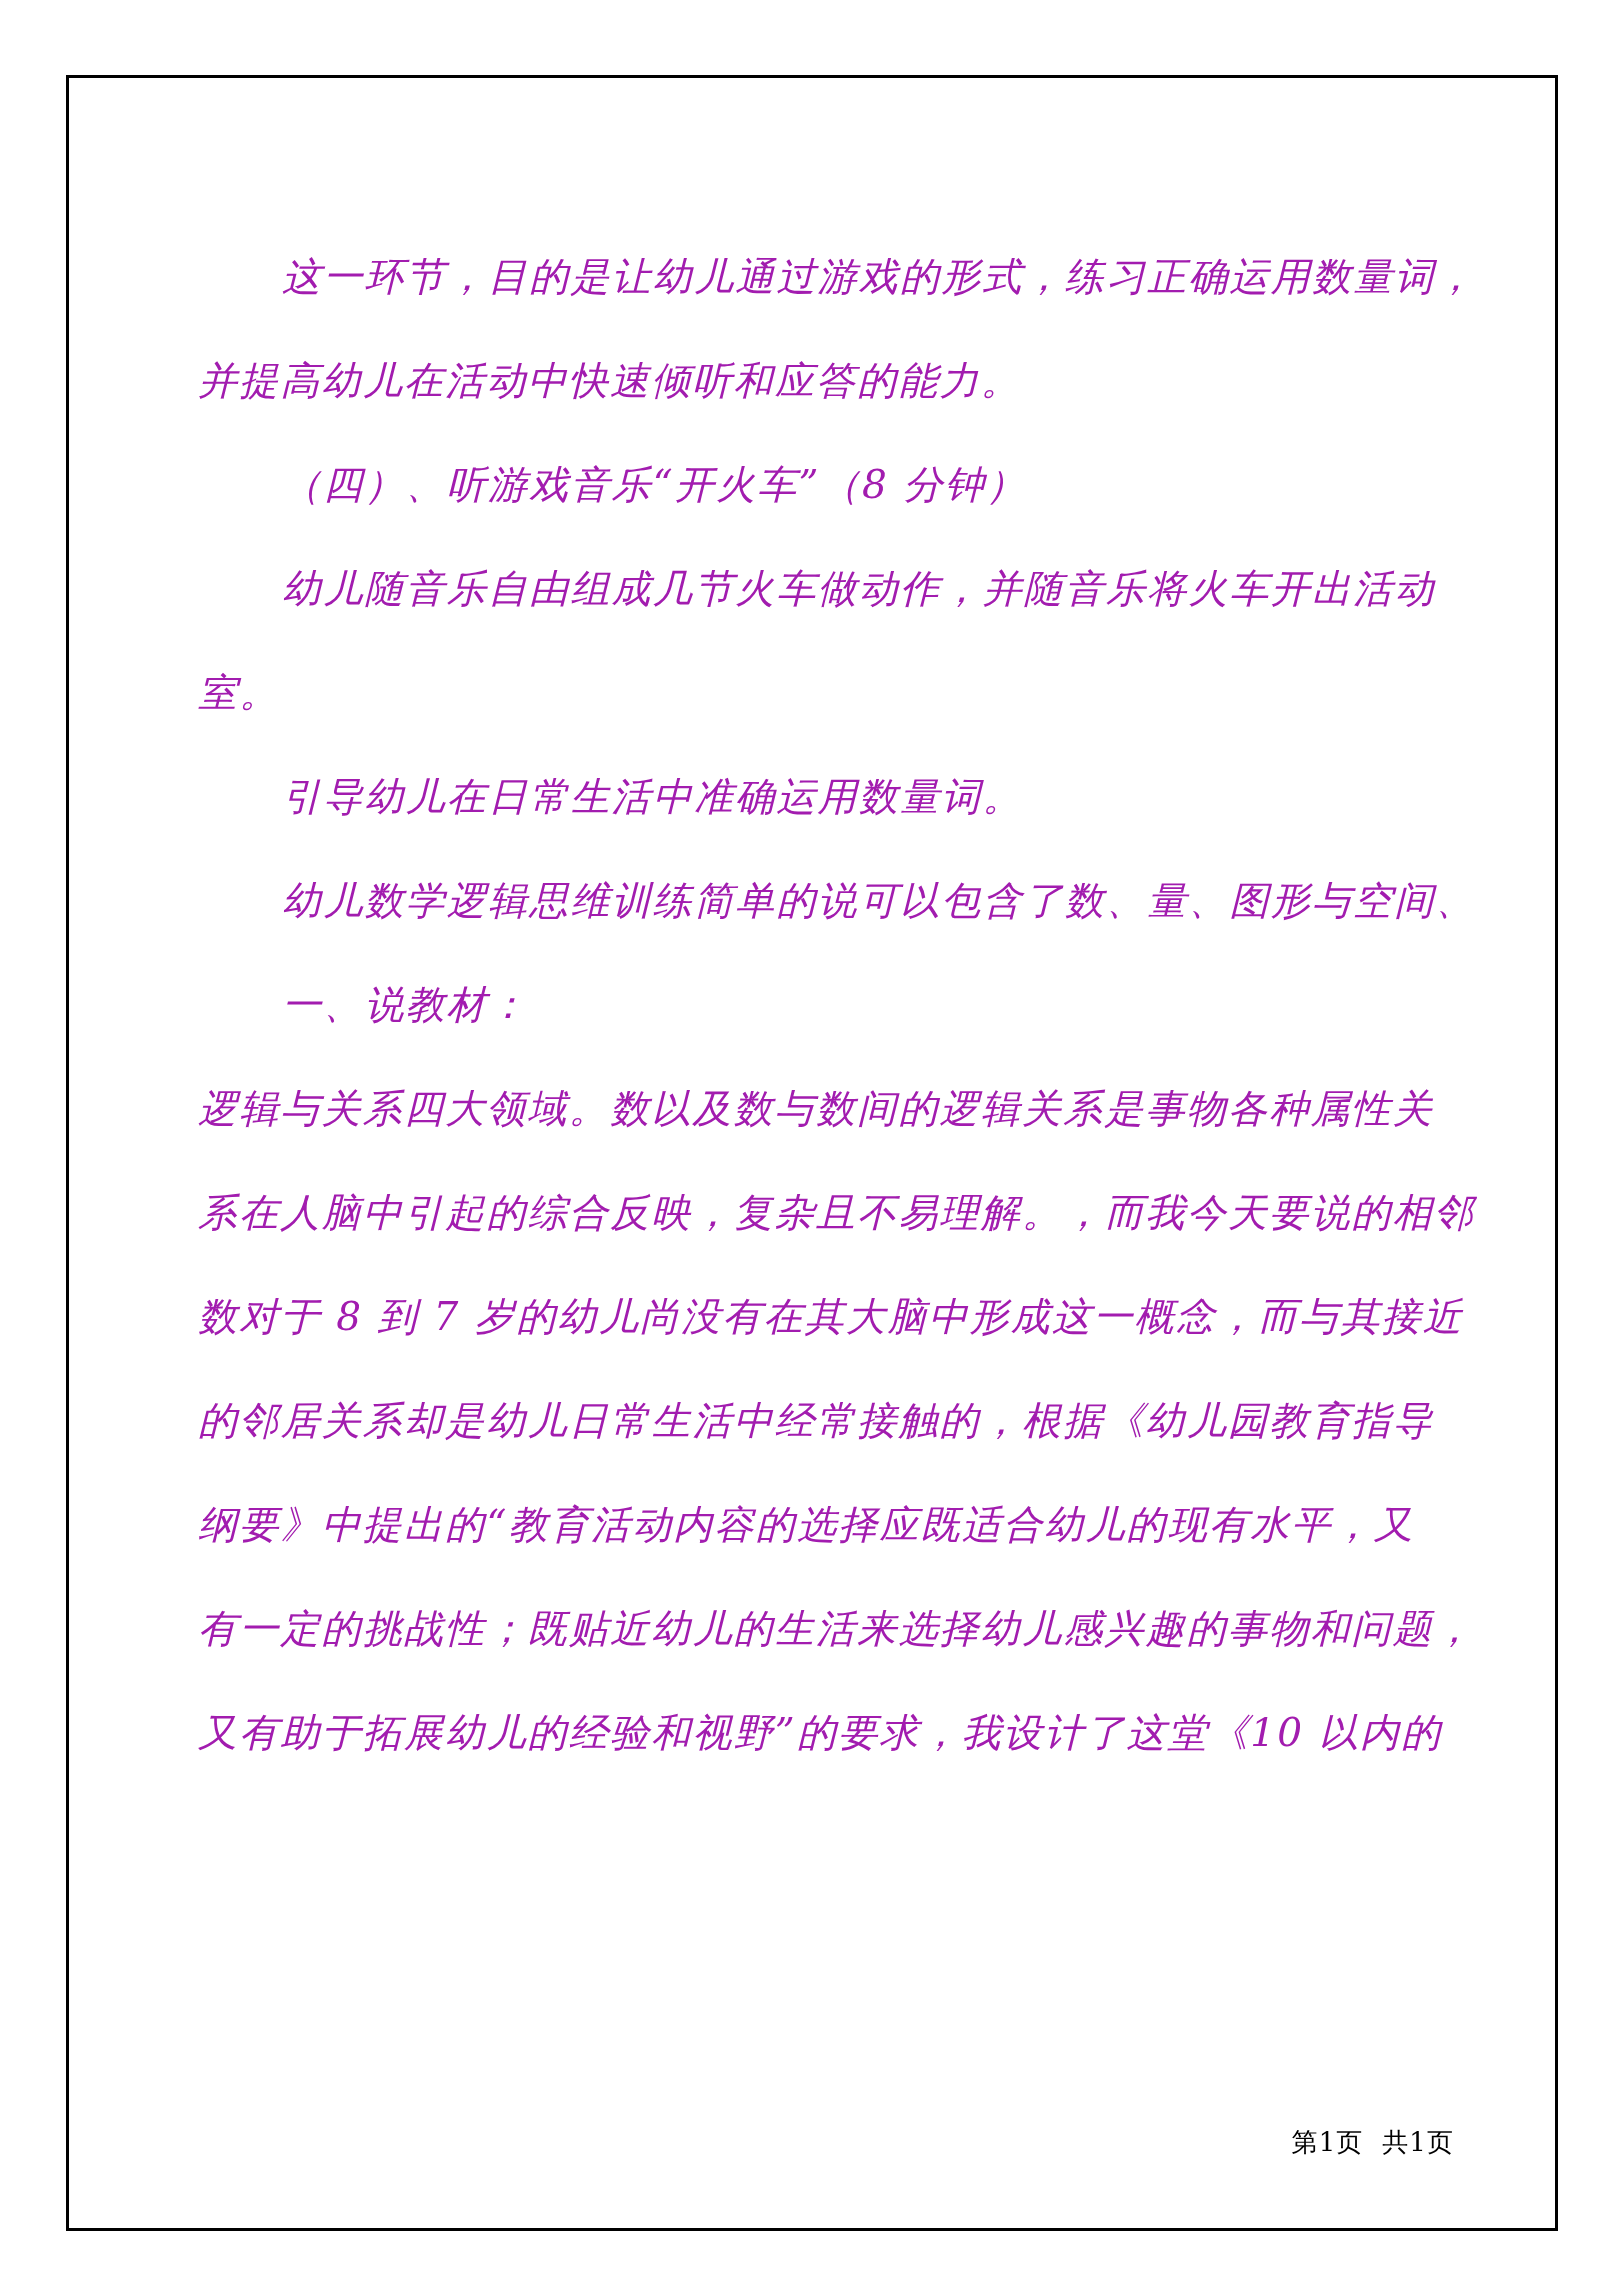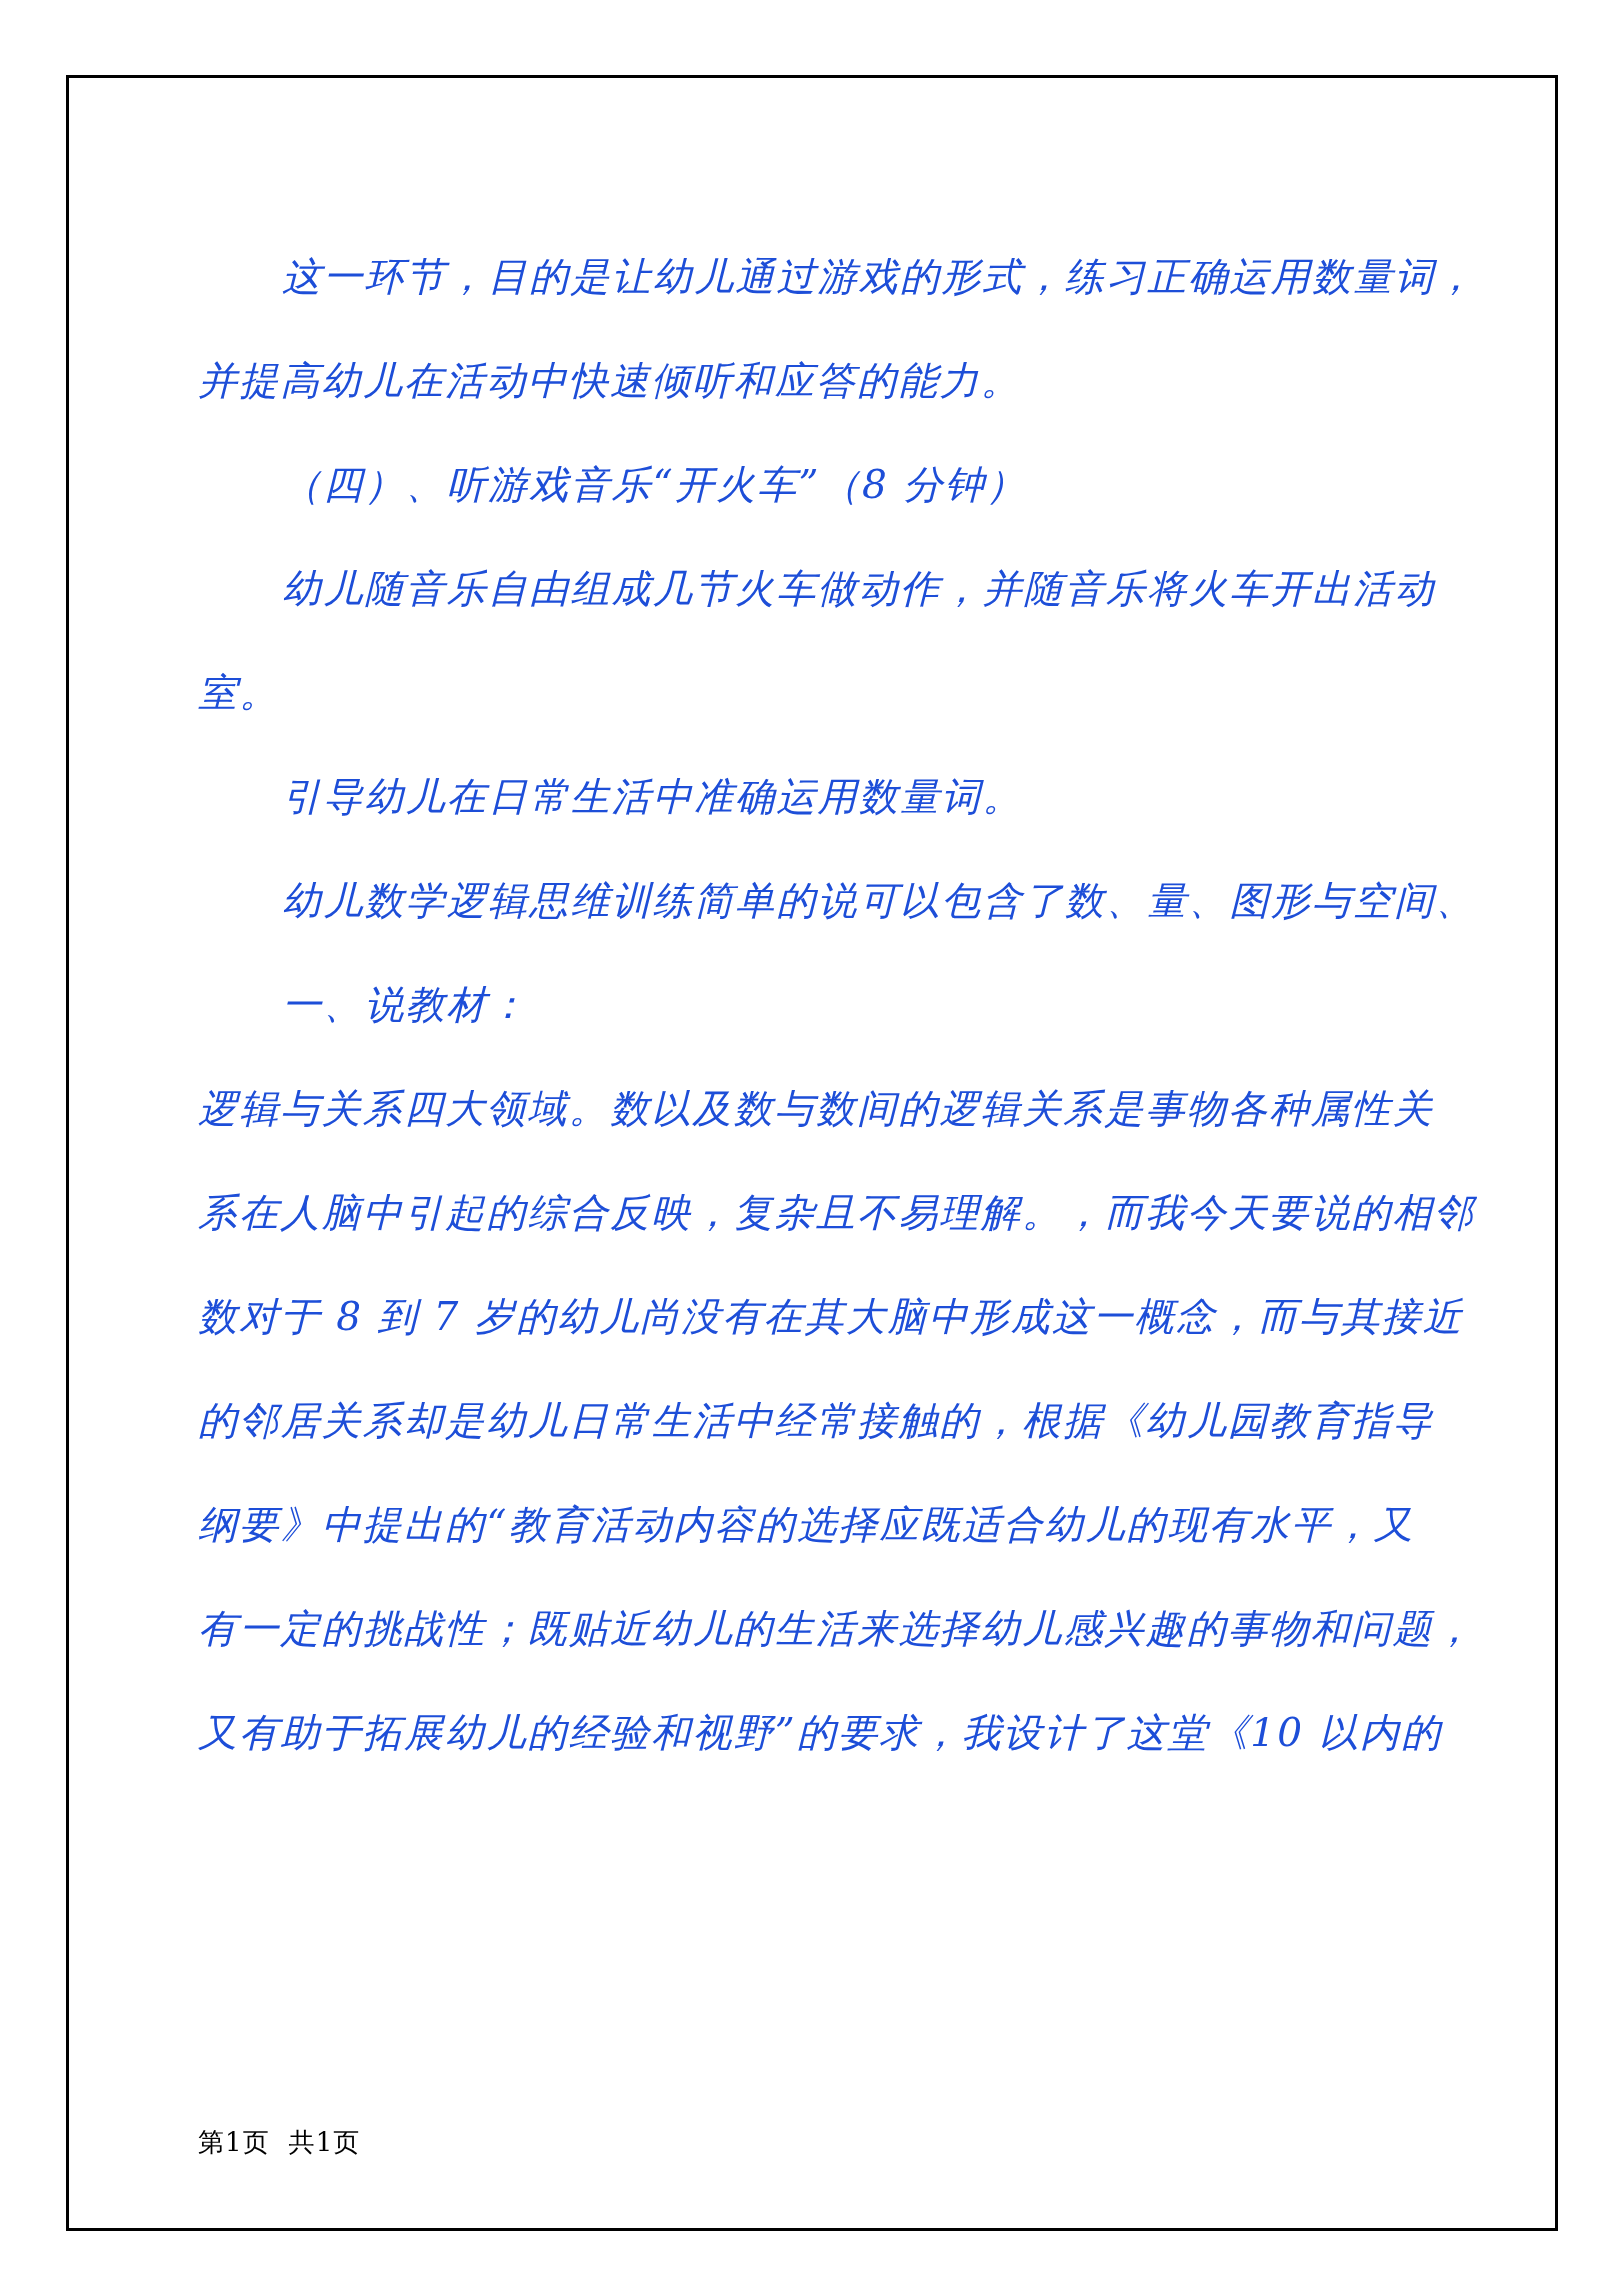--- a/index.html
+++ b/index.html
@@ -38,33 +38,33 @@
     top: 225px;
     width: 1256px;
   }
   .doc-line {
     height: 104px;
     line-height: 104px;
     font-size: 39px;
     letter-spacing: 2.2px;
     font-style: italic;
     white-space: pre;
-    color: #1d4ed8;
+    color: #a21caf;
   }
   .doc-line.indent {
     padding-left: 84px;
   }
   .footer {
     position: absolute;
     left: 198px;
     top: 2115px;
     width: 1256px;
     height: 54px;
     line-height: 54px;
-    text-align: left;
+    text-align: right;
     font-size: 26px;
     letter-spacing: 1.1px;
     white-space: pre;
     font-style: normal;
     color: #000000;
   }
 </style>
 </head>
 <body>
 

